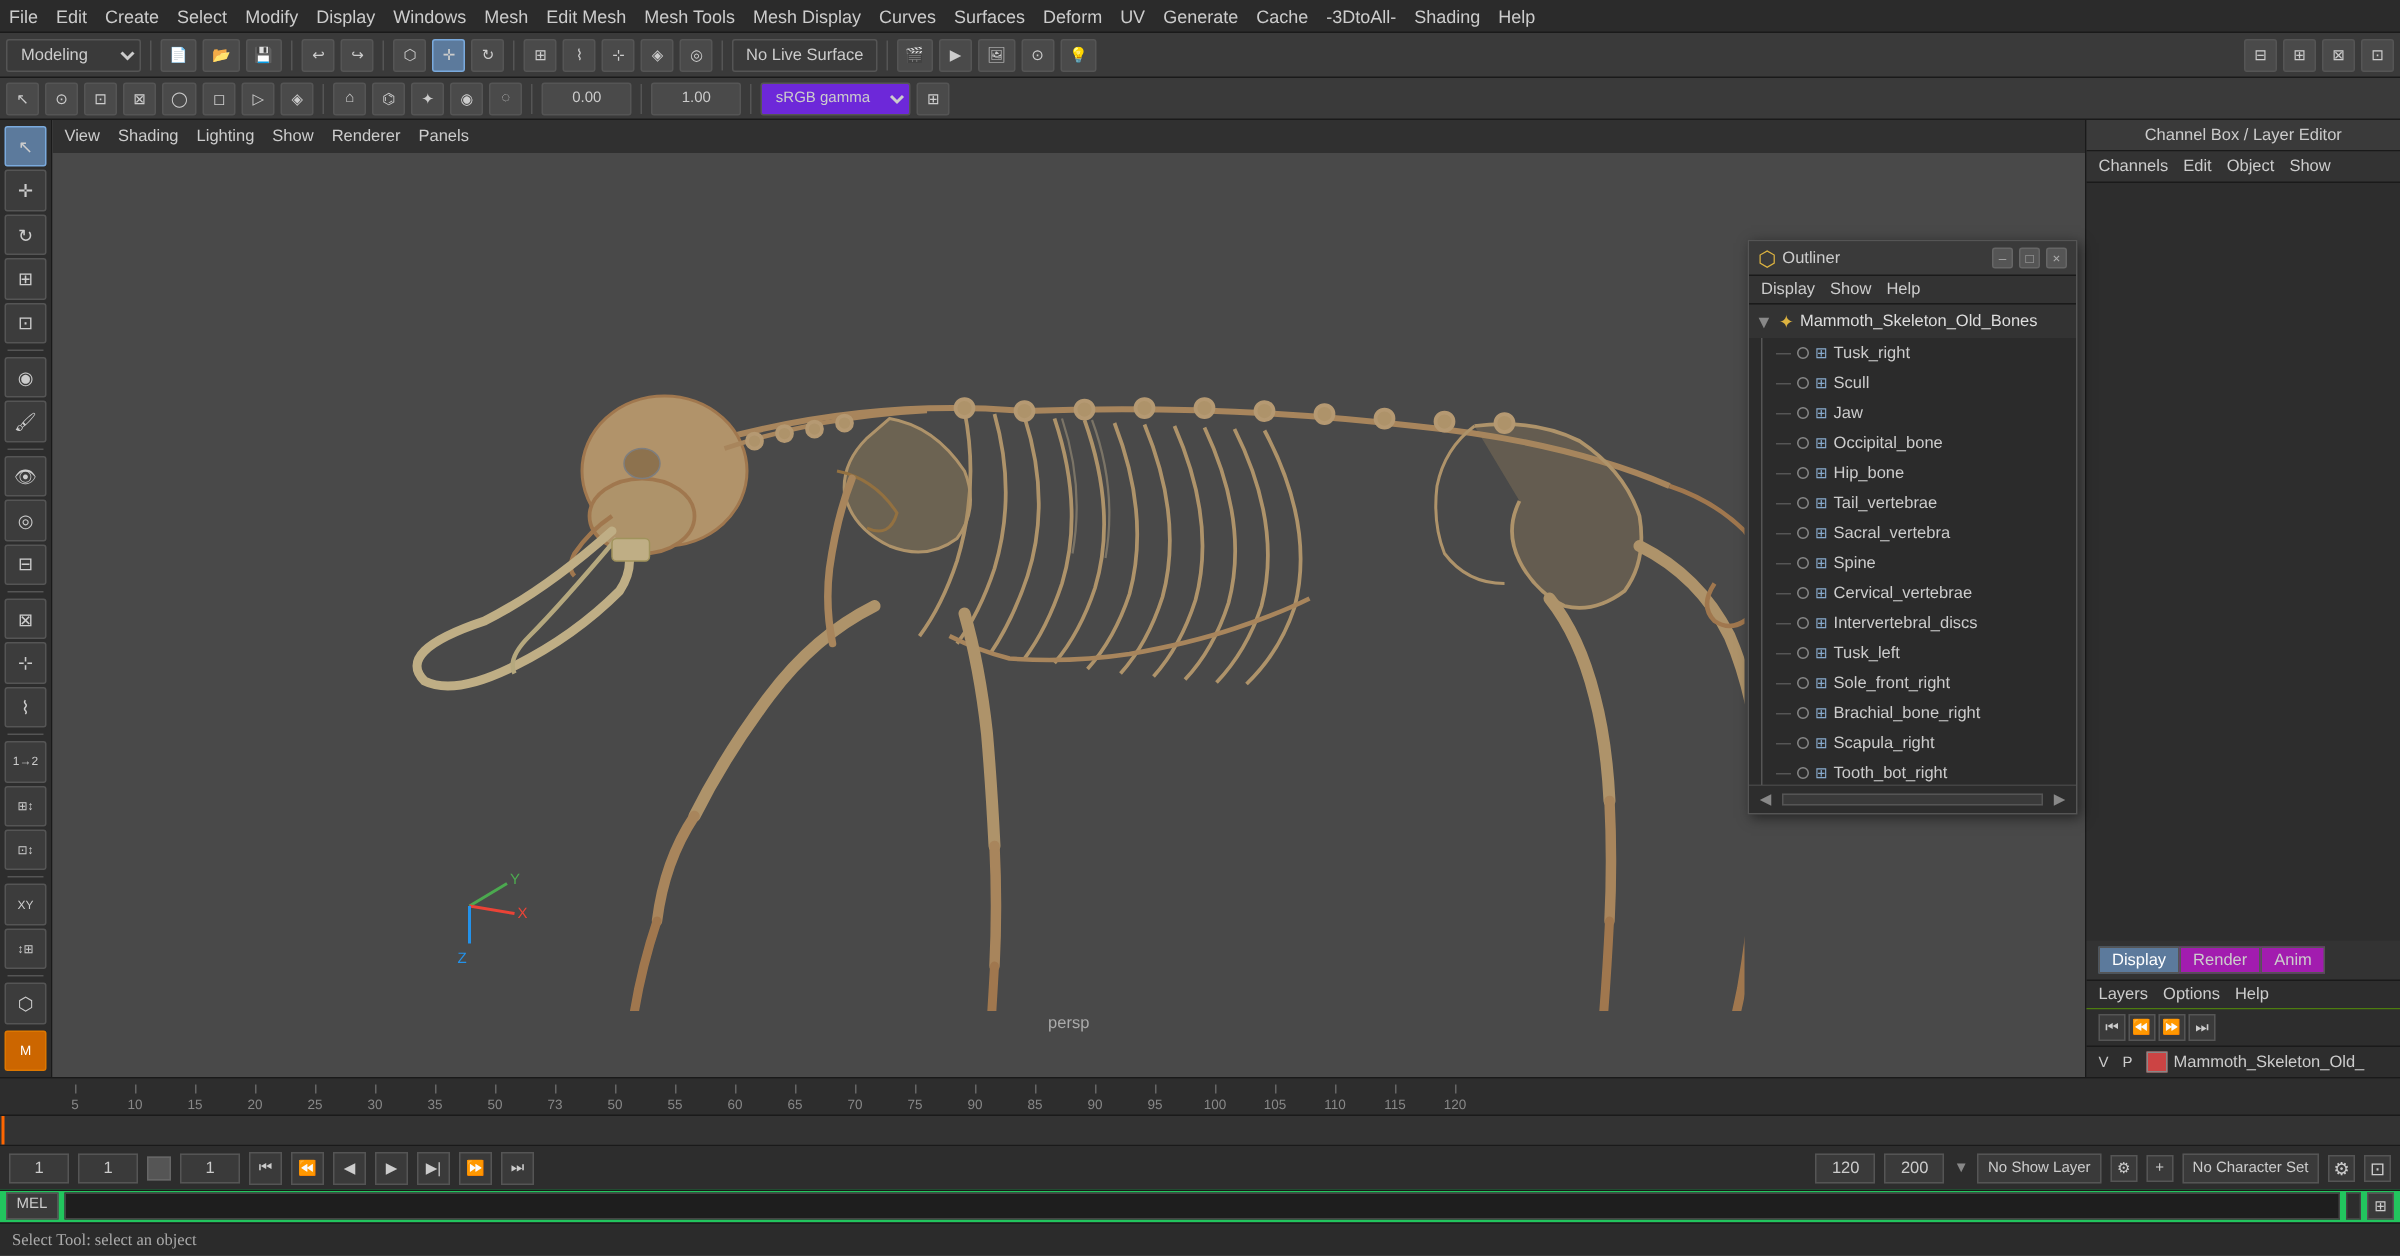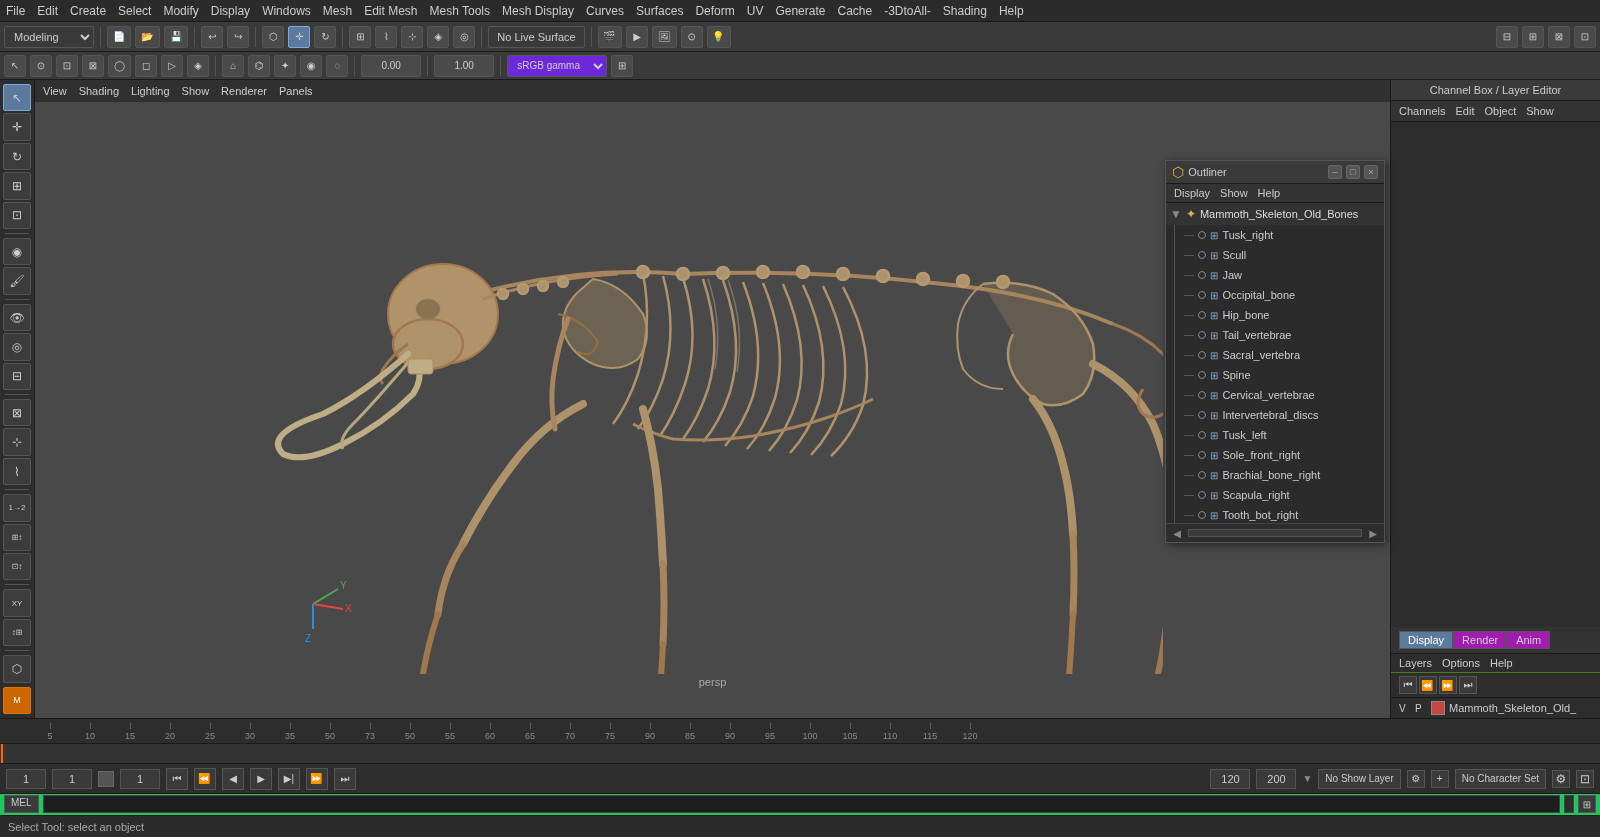--- a/index.html
+++ b/index.html
@@ -439,20 +439,21 @@
       align-items: center;
       height: 22px;
       background: #2b2b2b;
       border-top: 1px solid #1a1a1a;
       padding: 0 8px;
       gap: 8px;
     }
     .status-text {
       font-size: 11px;
       color: #aaa;
+      font-family: Liberation Serif, serif;
     }
 
     
     #outliner-content::-webkit-scrollbar { width: 8px; }
     #outliner-content::-webkit-scrollbar-track { background: #2b2b2b; }
     #outliner-content::-webkit-scrollbar-thumb { background: #555; border-radius: 2px; }
 
     
     .star-icon { color: #ddb340; font-size: 12px; }
     .mesh-icon { color: #88aacc; font-size: 10px; }

